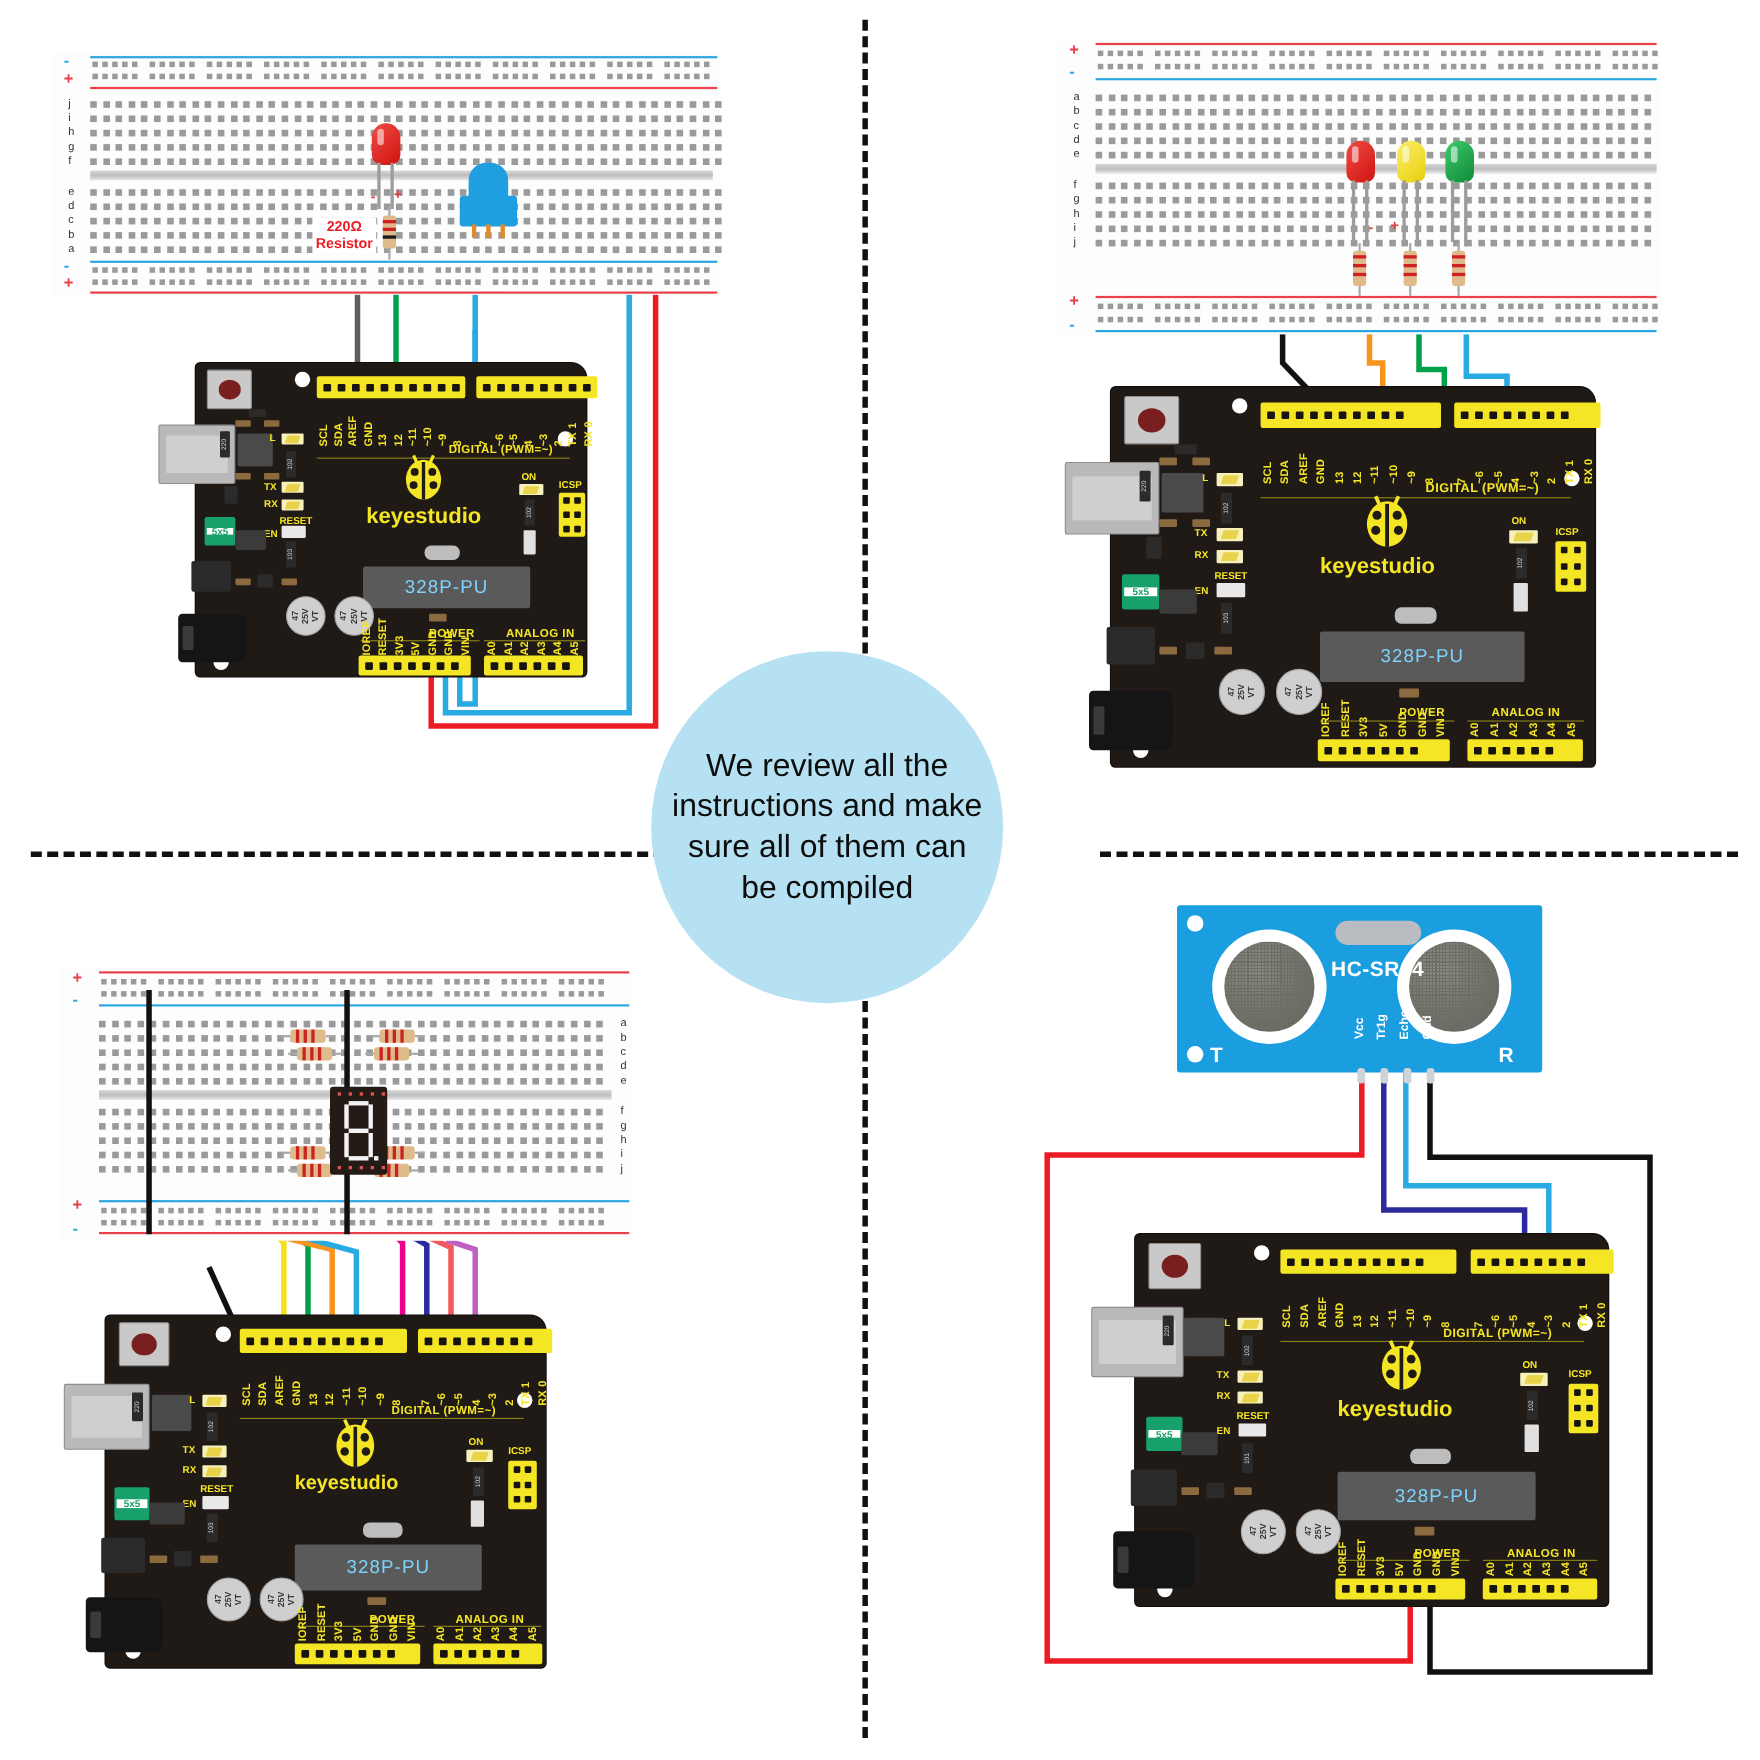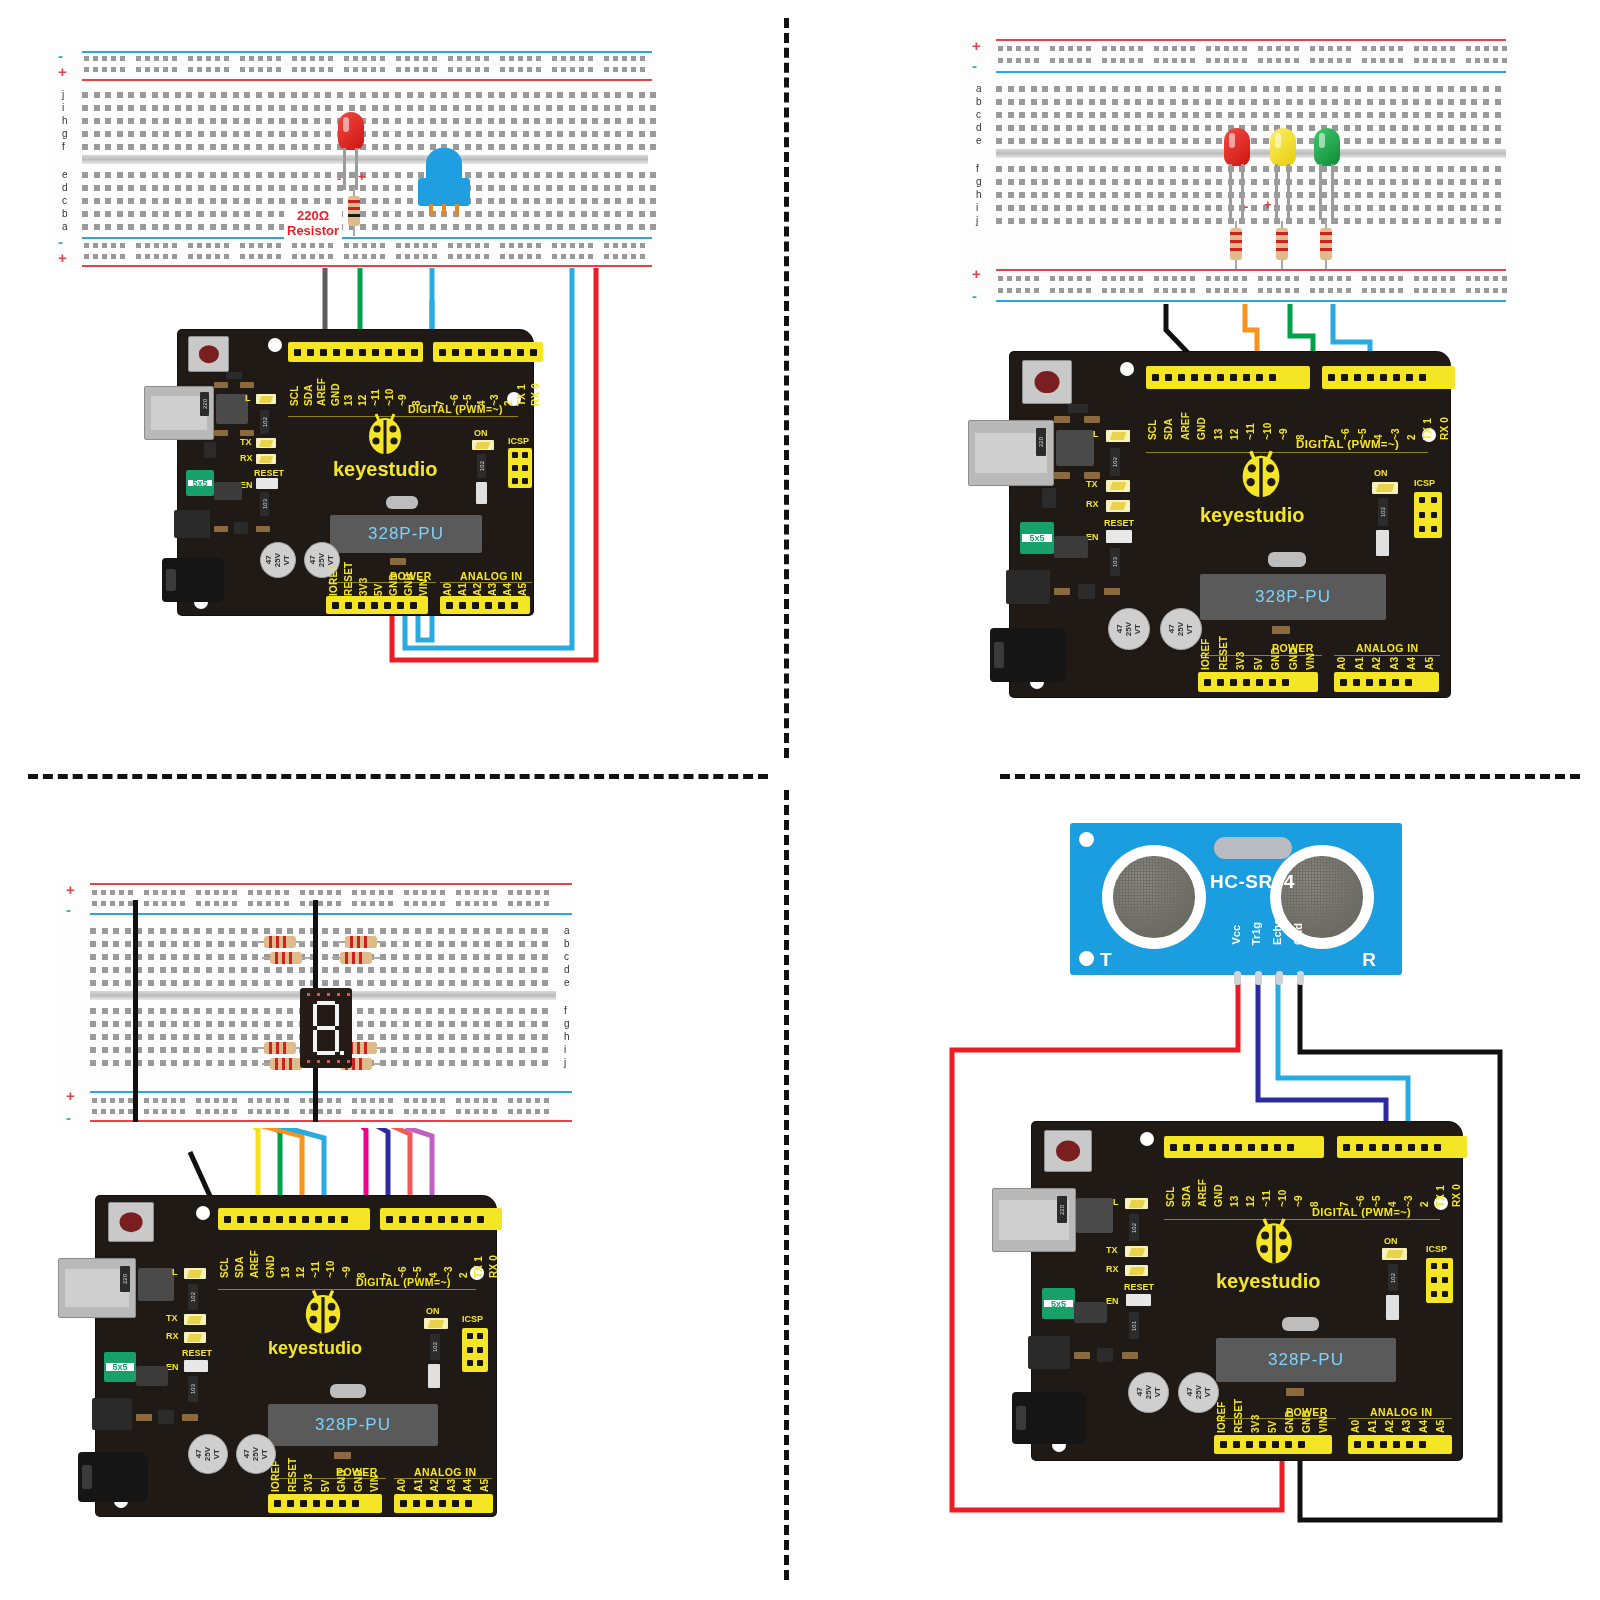--- a/index.html
+++ b/index.html
@@ -1163,21 +1163,21 @@
   <div class="pmark p" style="left:358px; top:170px; z-index:11;">+</div>
 
   <div class="bluecomp" style="left:426px; top:148px; width:36px; height:44px; border-radius:16px 16px 0 0; z-index:10;"></div>
   <div class="bluecomp" style="left:418px; top:178px; width:52px; height:28px; border-radius:3px; z-index:10;"></div>
   <div style="position:absolute; left:429px; top:204px; z-index:10;">
     <i style="position:absolute; left:0; top:0; width:4px; height:12px; background:#e08a2e;"></i>
     <i style="position:absolute; left:13px; top:0; width:4px; height:12px; background:#e08a2e;"></i>
     <i style="position:absolute; left:26px; top:0; width:4px; height:12px; background:#e08a2e;"></i>
   </div>
 
-  <div class="restag" style="left:284px; top:208px; white-space:pre;"><span>220Ω
+  <div class="restag" style="left:284px; top:198px; white-space:pre;"><span>220Ω
 Resistor</span></div>
   <div class="res" style="left:348px; top:196px; z-index:11;">
     <i class="lead" style="left:5px; top:-8px; width:2px; height:10px;"></i>
     <div class="body" style="width:12px; height:30px;">
       <i class="bnd" style="left:0; top:4px; width:12px; height:3px;"></i>
       <i class="bnd" style="left:0; top:11px; width:12px; height:3px;"></i>
       <i class="bnd" style="left:0; top:18px; width:12px; height:3px; background:#1a1a1a;"></i>
     </div>
     <i class="lead" style="left:5px; top:30px; width:2px; height:10px;"></i>
   </div>
@@ -3489,14 +3489,17 @@
     <div class="icsp" style="left:394px; top:136px; width:27px; height:45px;">
       <i class="p" style="left:5px; top:5px;"></i>
         <i class="p" style="left:16px; top:5px;"></i>
       <i class="p" style="left:5px; top:19px;"></i>
         <i class="p" style="left:16px; top:19px;"></i>
       <i class="p" style="left:5px; top:33px;"></i>
         <i class="p" style="left:16px; top:33px;"></i>
     </div>
   </div>
 
+  <div class="bubble">
+    <p>We review all the instructions and make sure all of them can be compiled</p>
+  </div>
 
 </div>
 
 </body></html>

